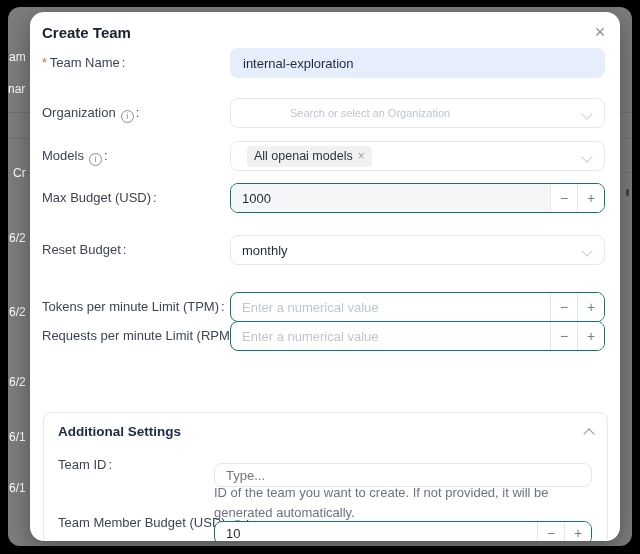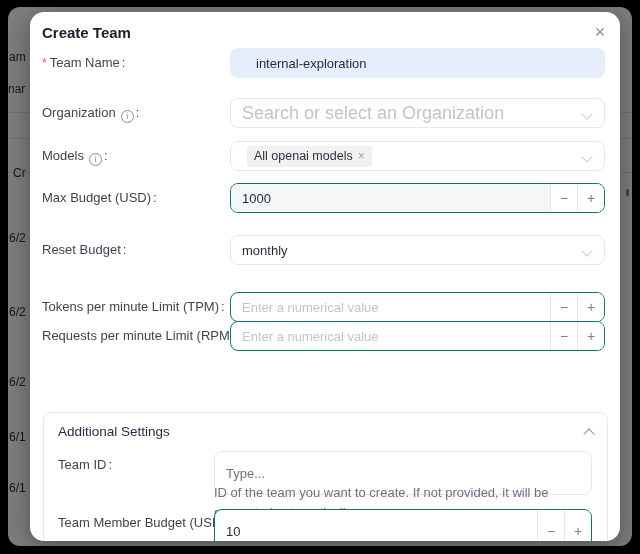--- a/index.html
+++ b/index.html
@@ -8,21 +8,21 @@
     font-family:"Liberation Sans","DejaVu Sans",sans-serif;
     -webkit-font-smoothing:antialiased;
   }
   
   .screen{
     position:absolute;left:8px;top:7px;width:624px;height:539px;
     background:#7d7d7d;border-radius:12px;overflow:hidden;
   }
   .bgline{position:absolute;left:0;right:0;height:1px;background:rgba(0,0,0,.10);}
   .frag{
-    position:absolute;color:#0f172a;font-size:12px;line-height:13px;
+    position:absolute;color:#ffffff;font-size:12px;line-height:13px;
     white-space:nowrap;width:22px;overflow:hidden;
   }
   .f0{left:1px;top:44px}.f1{left:0;top:76px}.f2{left:5px;top:160px}
   .f3{left:1px;top:225px}.f4{left:1px;top:299px}.f5{left:1px;top:369px}
   .f6{left:1px;top:424px}.f7{left:1px;top:475px}
   .edge-dot{position:absolute;left:618px;top:182px;width:3px;height:7px;border-radius:2px;background:#424242;}
 
   
   .modal{
     position:absolute;left:22px;top:5px;width:590px;height:529px;
@@ -50,29 +50,29 @@
   .circ{
     display:inline-flex;align-items:center;justify-content:center;
     width:13px;height:13px;border:1px solid #8c8c8c;border-radius:50%;
     font-size:9px;line-height:1;color:#8c8c8c;margin-left:5px;vertical-align:-2px;
     box-sizing:border-box;
   }
   .ctrl{position:absolute;left:188px;top:0;width:375px;height:30px;box-sizing:border-box;}
 
   .input-filled{
     width:100%;height:100%;background:#e6eefc;border:none;border-radius:8px;
-    padding:0 26px;font-size:13px;color:#1f2937;box-sizing:border-box;outline:none;
+    padding:0 13px;font-size:13px;color:#1f2937;box-sizing:border-box;outline:none;
     font-family:inherit;
   }
   .select{
     width:100%;height:100%;border:1px solid #e5e7eb;border-radius:8px;background:#fff;
     display:flex;align-items:center;padding:0 26px 0 11px;box-sizing:border-box;cursor:pointer;
     position:relative;
   }
-  .select .placeholder{font-size:18px;color:#bfc5cf;}
+  .select .placeholder{font-size:11px;color:#bfc5cf;margin-left:48px;}
   .select .value{font-size:13px;color:#1f2937;}
   .chev{
     position:absolute;right:13px;top:11px;width:7px;height:7px;
     border-right:1.4px solid #c9cfd8;border-bottom:1.4px solid #c9cfd8;
     transform:rotate(45deg);
   }
   .tag{
     display:inline-flex;align-items:center;gap:5px;background:#f1f1f2;border-radius:4px;
     padding:2px 7px;font-size:12.5px;color:#2b3340;line-height:17px;
   }
@@ -96,33 +96,33 @@
   .input-filled::placeholder{color:#bfc5cf;}
 
   
   .panel{
     position:absolute;left:13px;top:400px;width:565px;height:170px;
     border:1px solid #e5e7eb;border-radius:8px;box-sizing:border-box;background:#fff;
   }
   .panel-header{
     position:absolute;left:14px;right:12px;top:8px;height:22px;cursor:pointer;
   }
-  .panel-title{font-size:13.5px;font-weight:400;color:#1f2a44;line-height:22px;}
+  .panel-title{font-size:13.5px;font-weight:700;color:#1f2a44;line-height:22px;}
   .chev-up{
     position:absolute;right:2px;top:9px;width:7px;height:7px;
     border-right:1.4px solid #8c93a0;border-bottom:1.4px solid #8c93a0;
     transform:rotate(-135deg);
   }
   .p-row{position:absolute;left:14px;right:14px;height:28px;}
   .p-teamid{top:38px}.p-memberbudget{top:96px}
   .p-lbl{
     position:absolute;left:0;top:0;height:28px;line-height:28px;
     font-size:13px;color:#3d4452;white-space:nowrap;text-align:right;
   }
-  .p-ctrl{position:absolute;left:156px;top:0;width:378px;height:44px;box-sizing:border-box;}
+  .p-ctrl{position:absolute;left:156px;top:12px;width:378px;height:24px;box-sizing:border-box;}
   .input-plain{
     width:100%;height:100%;border:1px solid #e5e7eb;border-radius:8px;background:#fff;
     padding:0 11px;font-size:13px;color:#1f2937;box-sizing:border-box;outline:none;
     font-family:inherit;
   }
   .help{
     position:absolute;left:170px;top:70px;width:382px;
     font-size:13px;color:#6b7280;line-height:1.55;
   }
 </style>

